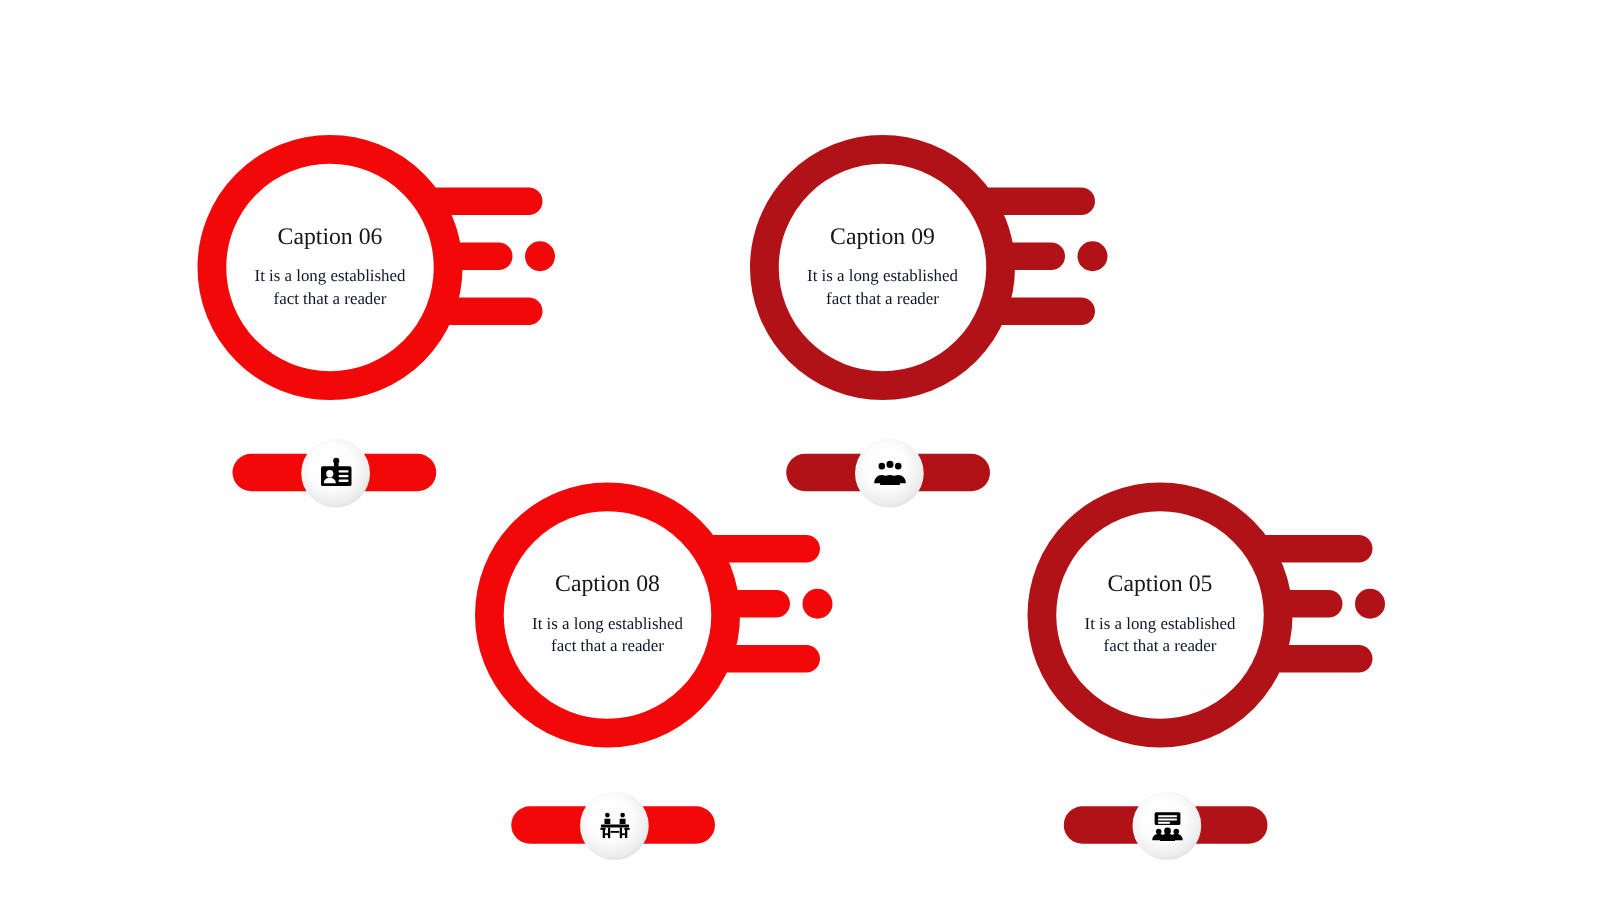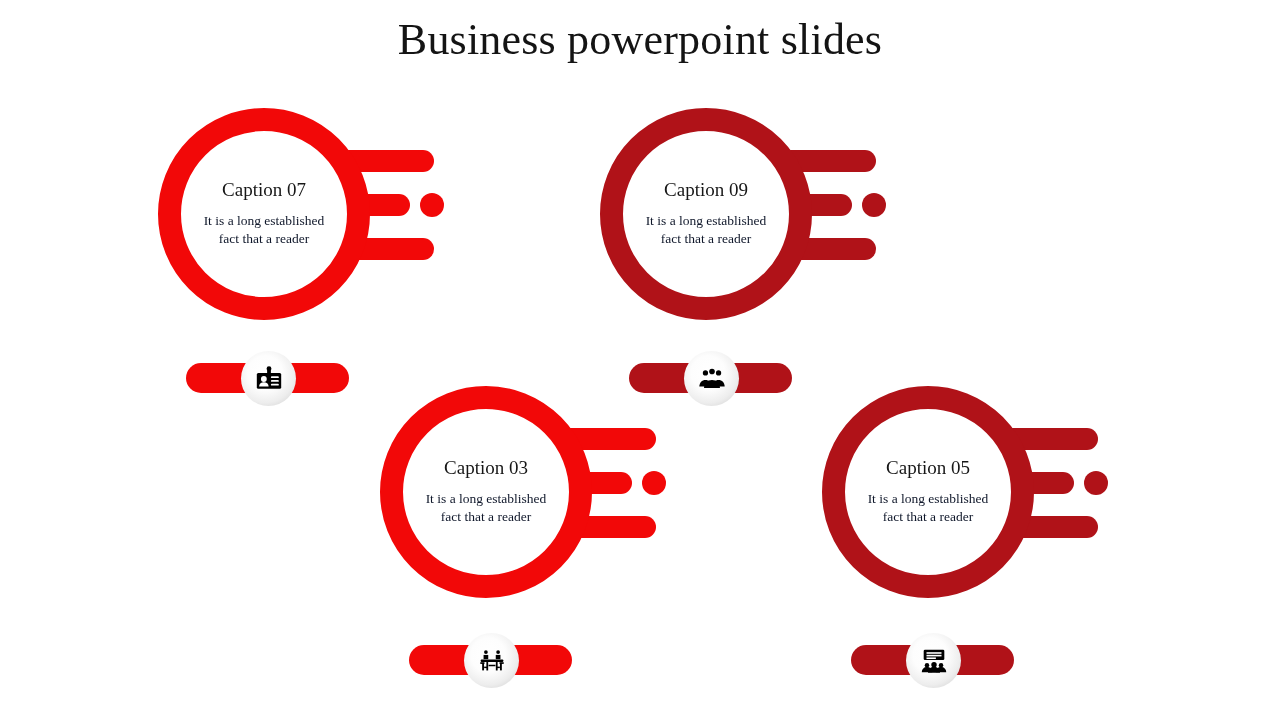--- a/index.html
+++ b/index.html
@@ -113,32 +113,31 @@
     justify-content: center;
     z-index: 4;
   }
   .badge svg { display: block; }
 </style>
 </head>
 <body>
 
 <div class="slide">
 
-  <div class="slide-title">Business powerpoint slides</div>
 
   <div class="node" style="--c:#F20808; left:158px; top:108px; width:300px; height:212px;">
     <div class="tail" style="left:180px; top:0; width:120px; height:180px;">
       <div class="bar top"></div>
       <div class="bar mid"></div>
       <div class="bar bottom"></div>
       <div class="dot"></div>
     </div>
     <div class="ring"></div>
     <div class="ring-text">
-      <div class="cap-title">Caption 07</div>
+      <div class="cap-title">Caption 06</div>
       <div class="cap-desc">
         <span>It is a long established</span><br>
         <span>fact that a reader</span>
       </div>
     </div>
   </div>
 
   <div class="pill-group" style="--c:#F20808; left:186px; top:363px; width:163px; height:30px;">
     <div class="pill"></div>
     <div class="badge" style="left:55px; top:-12px;">
@@ -188,21 +187,21 @@
 
   <div class="node" style="--c:#F20808; left:380px; top:386px; width:300px; height:212px;">
     <div class="tail" style="left:180px; top:0; width:120px; height:180px;">
       <div class="bar top"></div>
       <div class="bar mid"></div>
       <div class="bar bottom"></div>
       <div class="dot"></div>
     </div>
     <div class="ring"></div>
     <div class="ring-text">
-      <div class="cap-title">Caption 03</div>
+      <div class="cap-title">Caption 08</div>
       <div class="cap-desc">
         <span>It is a long established</span><br>
         <span>fact that a reader</span>
       </div>
     </div>
   </div>
 
   <div class="pill-group" style="--c:#F20808; left:409px; top:645px; width:163px; height:30px;">
     <div class="pill"></div>
     <div class="badge" style="left:55px; top:-12px;">

